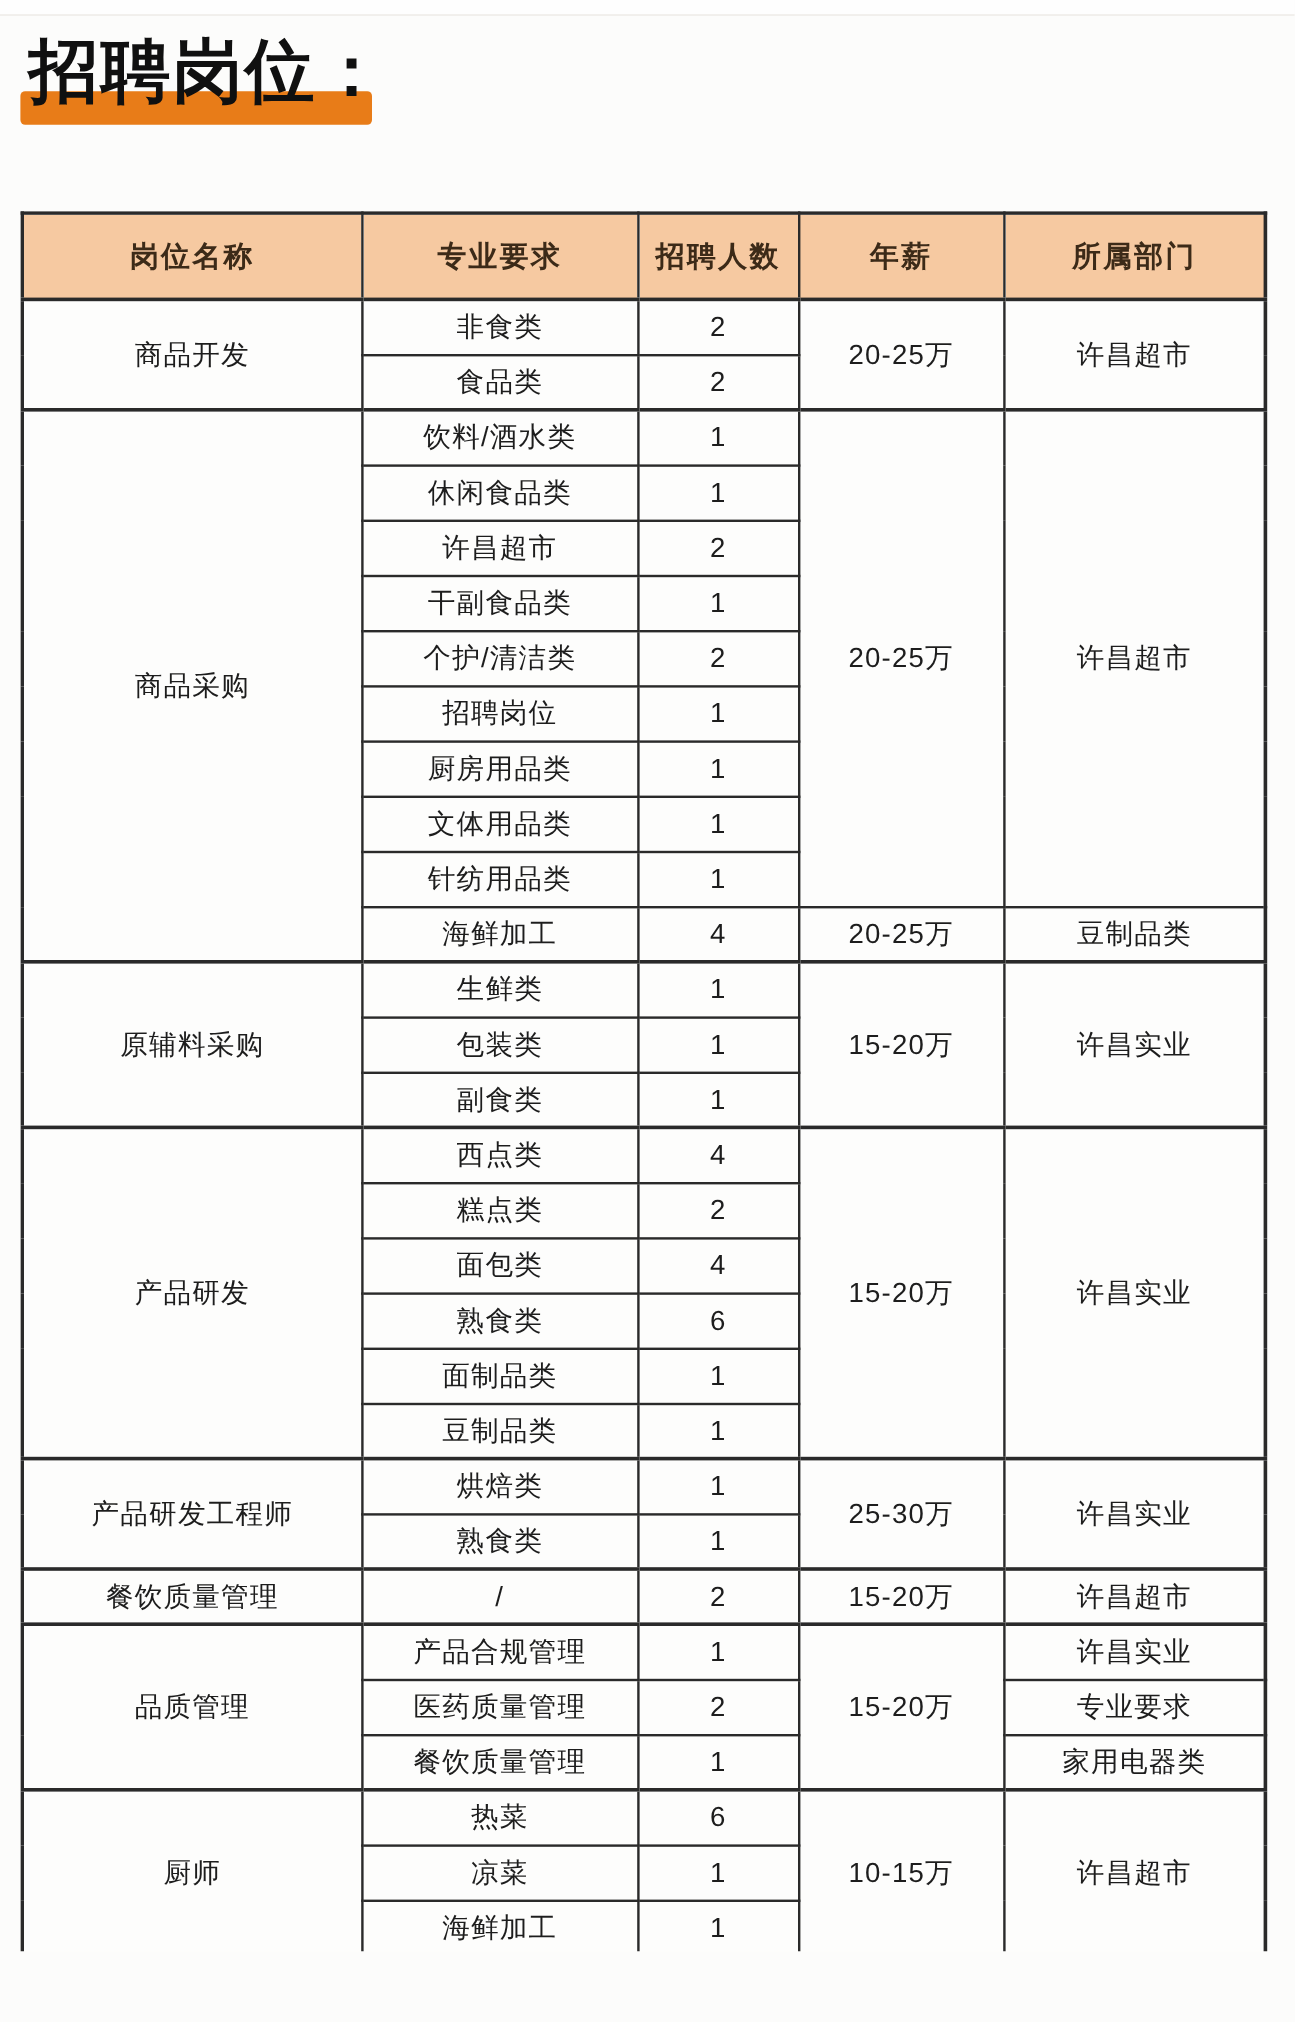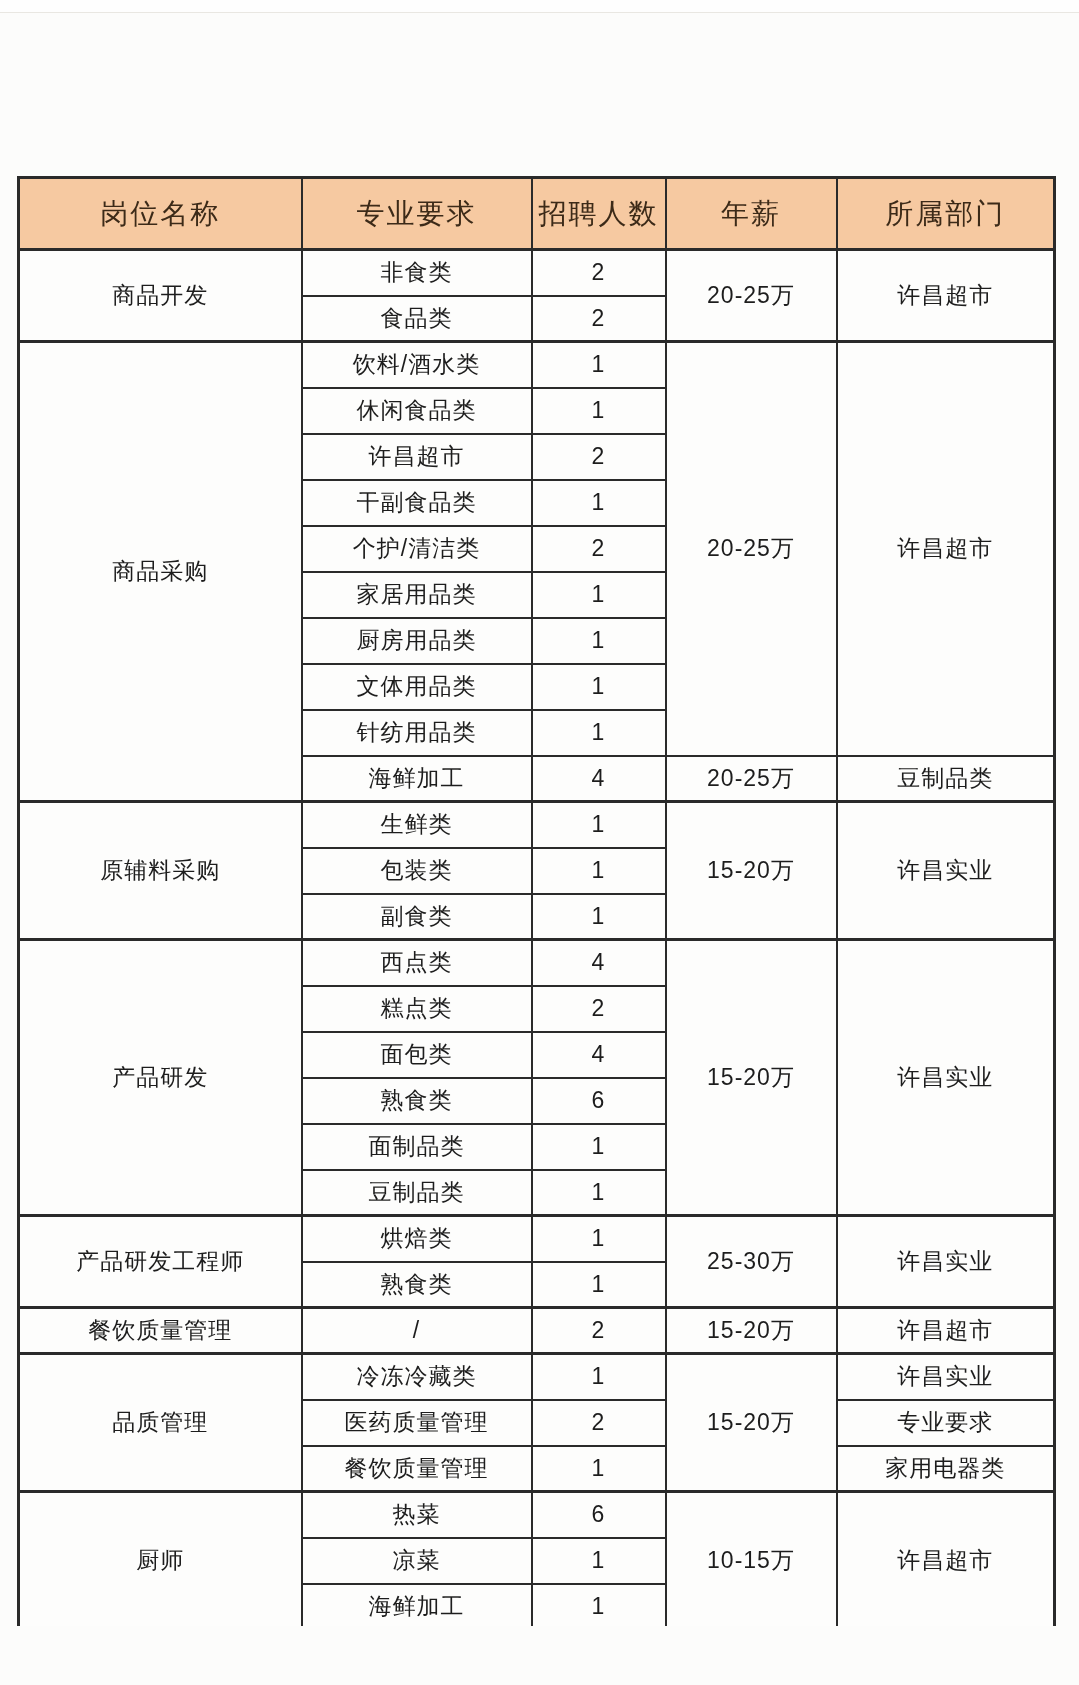--- a/index.html
+++ b/index.html
@@ -77,40 +77,44 @@
     border: 2px solid var(--border);
     text-align: center;
     vertical-align: middle;
     padding: 0 4px;
     overflow: hidden;
   }
   table.recruit thead tr { height: 72px; }
   table.recruit thead th {
     background: var(--header-bg);
     color: var(--header-text);
-    font-size: 28px;
-    font-weight: 400;
+    font-size: 24px;
+    font-weight: 700;
     letter-spacing: 2px;
     border-bottom-width: 3px;
   }
   table.recruit tbody tr { height: 46px; }
   table.recruit tbody td {
     color: var(--body-text);
     font-size: 23px;
     letter-spacing: 1px;
     background: #fdfdfc;
   }
   table.recruit tbody tr.section-start td { border-top-width: 3px; }
 </style>
 </head>
 <body>
 
 <div class="page">
   <div class="top-strip"></div>
 
+  <h1 class="title-wrap" style="margin:0;">
+    <span class="title-highlight"></span>
+    <span class="title-text">招聘岗位：</span>
+  </h1>
 
   <div class="table-clip">
     <table class="recruit">
       <colgroup>
         <col style="width:283px">
         <col style="width:230px">
         <col style="width:134px">
         <col style="width:171px">
         <col style="width:218px">
       </colgroup>
@@ -152,21 +156,21 @@
           </tr>
           <tr>
             <td>干副食品类</td>
             <td>1</td>
           </tr>
           <tr>
             <td>个护/清洁类</td>
             <td>2</td>
           </tr>
           <tr>
-            <td>家居用品类</td>
+            <td>招聘岗位</td>
             <td>1</td>
           </tr>
           <tr>
             <td>厨房用品类</td>
             <td>1</td>
           </tr>
           <tr>
             <td>文体用品类</td>
             <td>1</td>
           </tr>
@@ -235,21 +239,21 @@
           </tr>
           <tr class="section-start">
             <td>餐饮质量管理</td>
             <td>/</td>
             <td>2</td>
             <td>15-20万</td>
             <td>许昌超市</td>
           </tr>
           <tr class="section-start">
             <td rowspan="3">品质管理</td>
-            <td>冷冻冷藏类</td>
+            <td>产品合规管理</td>
             <td>1</td>
             <td rowspan="3">15-20万</td>
             <td>许昌实业</td>
           </tr>
           <tr>
             <td>医药质量管理</td>
             <td>2</td>
             <td>专业要求</td>
           </tr>
           <tr>

